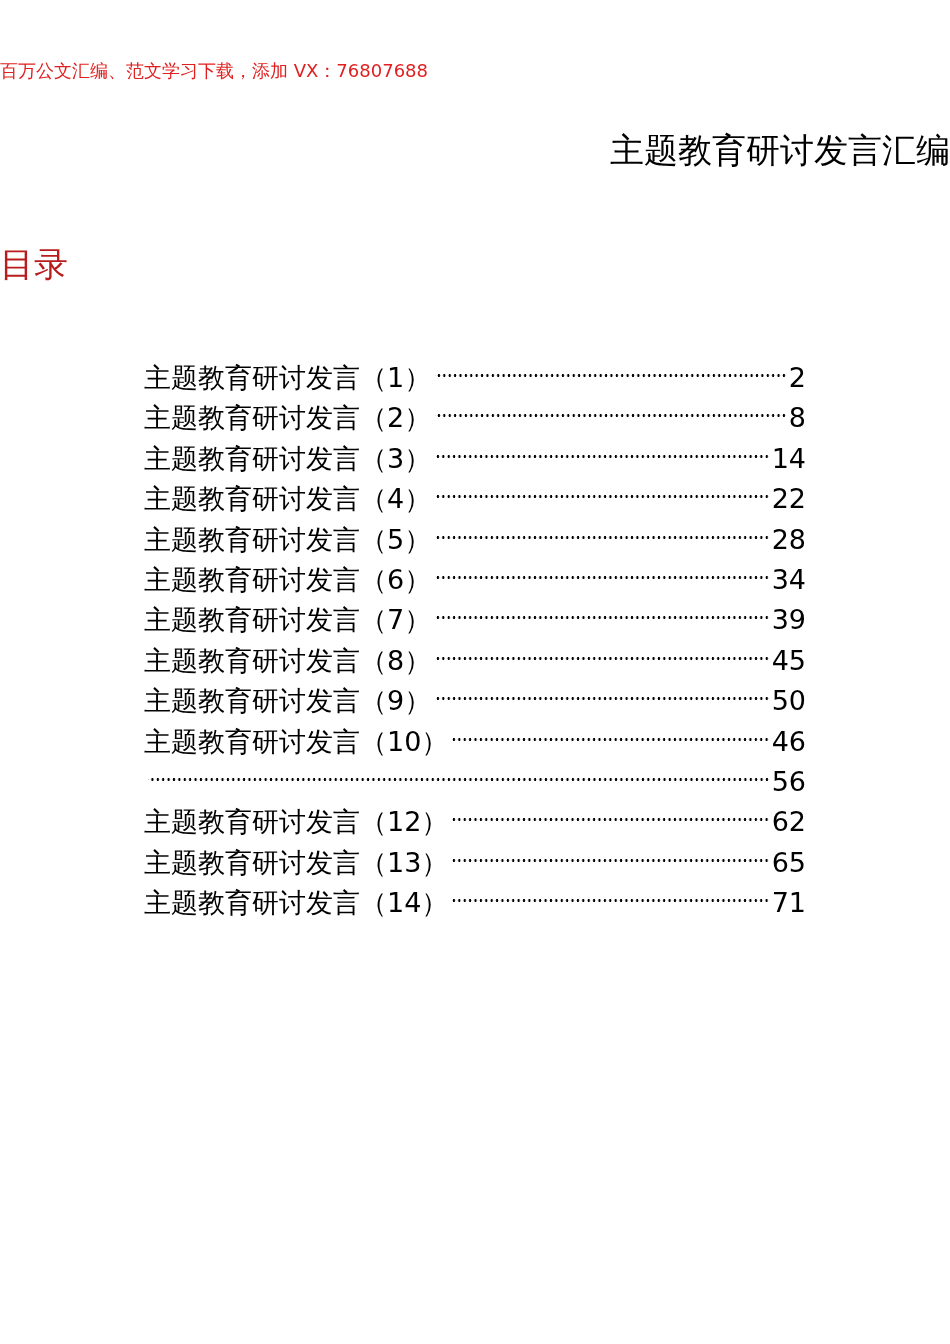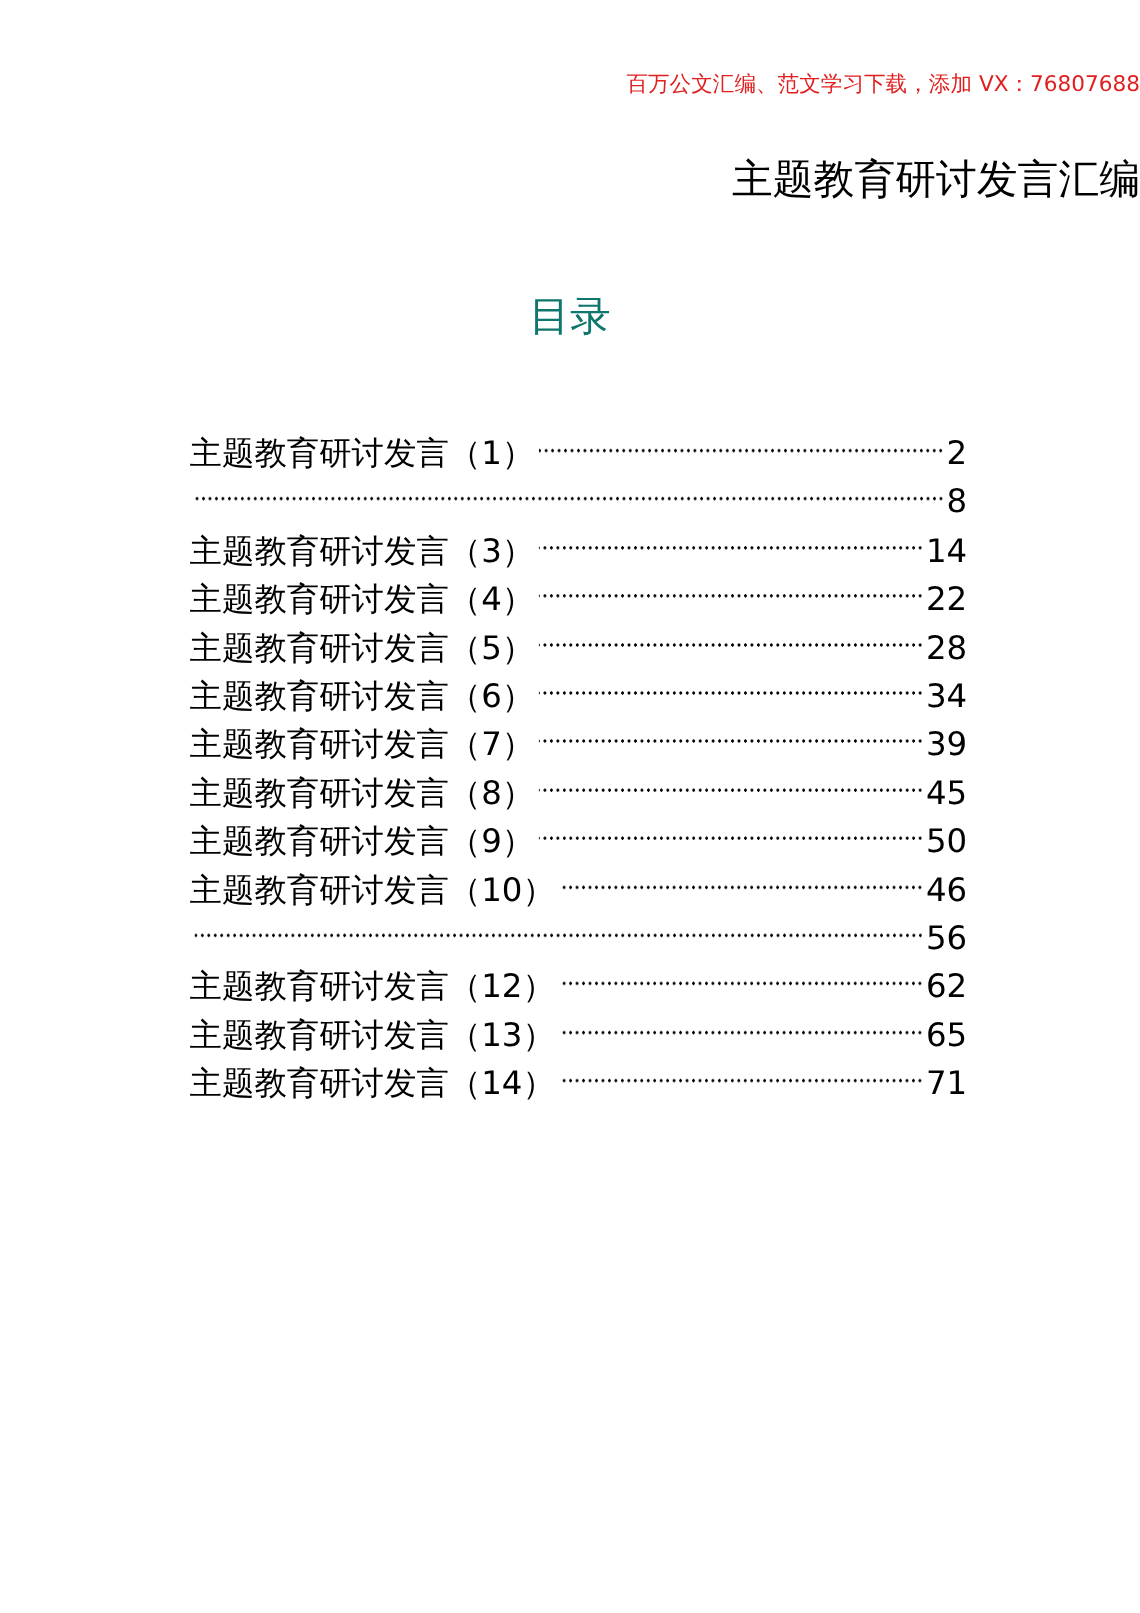--- a/index.html
+++ b/index.html
@@ -13,61 +13,59 @@
       position: relative;
       overflow: hidden;
       font-family: "DejaVu Sans", "Liberation Sans", sans-serif;
       color: #000000;
     }
     .watermark {
       position: absolute;
       top: 58px;
       left: 0;
       width: 950px;
-      text-align: right;
+      text-align: left;
       font-size: 18px;
       line-height: 26px;
       color: #e02020;
       letter-spacing: 0px;
     }
     .doc-title {
       position: absolute;
       top: 126px;
       left: 0;
       width: 950px;
       text-align: right;
       font-size: 34px;
       line-height: 48px;
       color: #000000;
     }
     .toc-heading {
       position: absolute;
       top: 240px;
       left: 0;
       width: 950px;
-      text-align: center;
       font-size: 34px;
       line-height: 48px;
-      color: #0f766e;
+      color: #b91c1c;
     }
     .toc-list {
       position: absolute;
       top: 347px;
       left: 144px;
       width: 662px;
     }
     .toc-row {
       display: flex;
       align-items: baseline;
       height: 40.4px;
       font-size: 27px;
       line-height: 40px;
       white-space: nowrap;
       cursor: pointer;
-      margin-left: 14px;
     }
     .toc-label {
       flex: 0 0 auto;
       letter-spacing: 0px;
     }
     .toc-leader {
       flex: 1 1 auto;
       overflow: hidden;
       margin: 0 2px 0 4px;
       position: relative;
@@ -99,20 +97,21 @@
 
 <div class="toc-heading">目录</div>
 
 <div class="toc-list">
   <div class="toc-row">
     <span class="toc-label">主题教育研讨发言（1）</span>
     <span class="toc-leader"></span>
     <span class="toc-page">2</span>
   </div>
   <div class="toc-row">
+    <span class="toc-label">主题教育研讨发言（2）</span>
     <span class="toc-leader"></span>
     <span class="toc-page">8</span>
   </div>
   <div class="toc-row">
     <span class="toc-label">主题教育研讨发言（3）</span>
     <span class="toc-leader"></span>
     <span class="toc-page">14</span>
   </div>
   <div class="toc-row">
     <span class="toc-label">主题教育研讨发言（4）</span>

